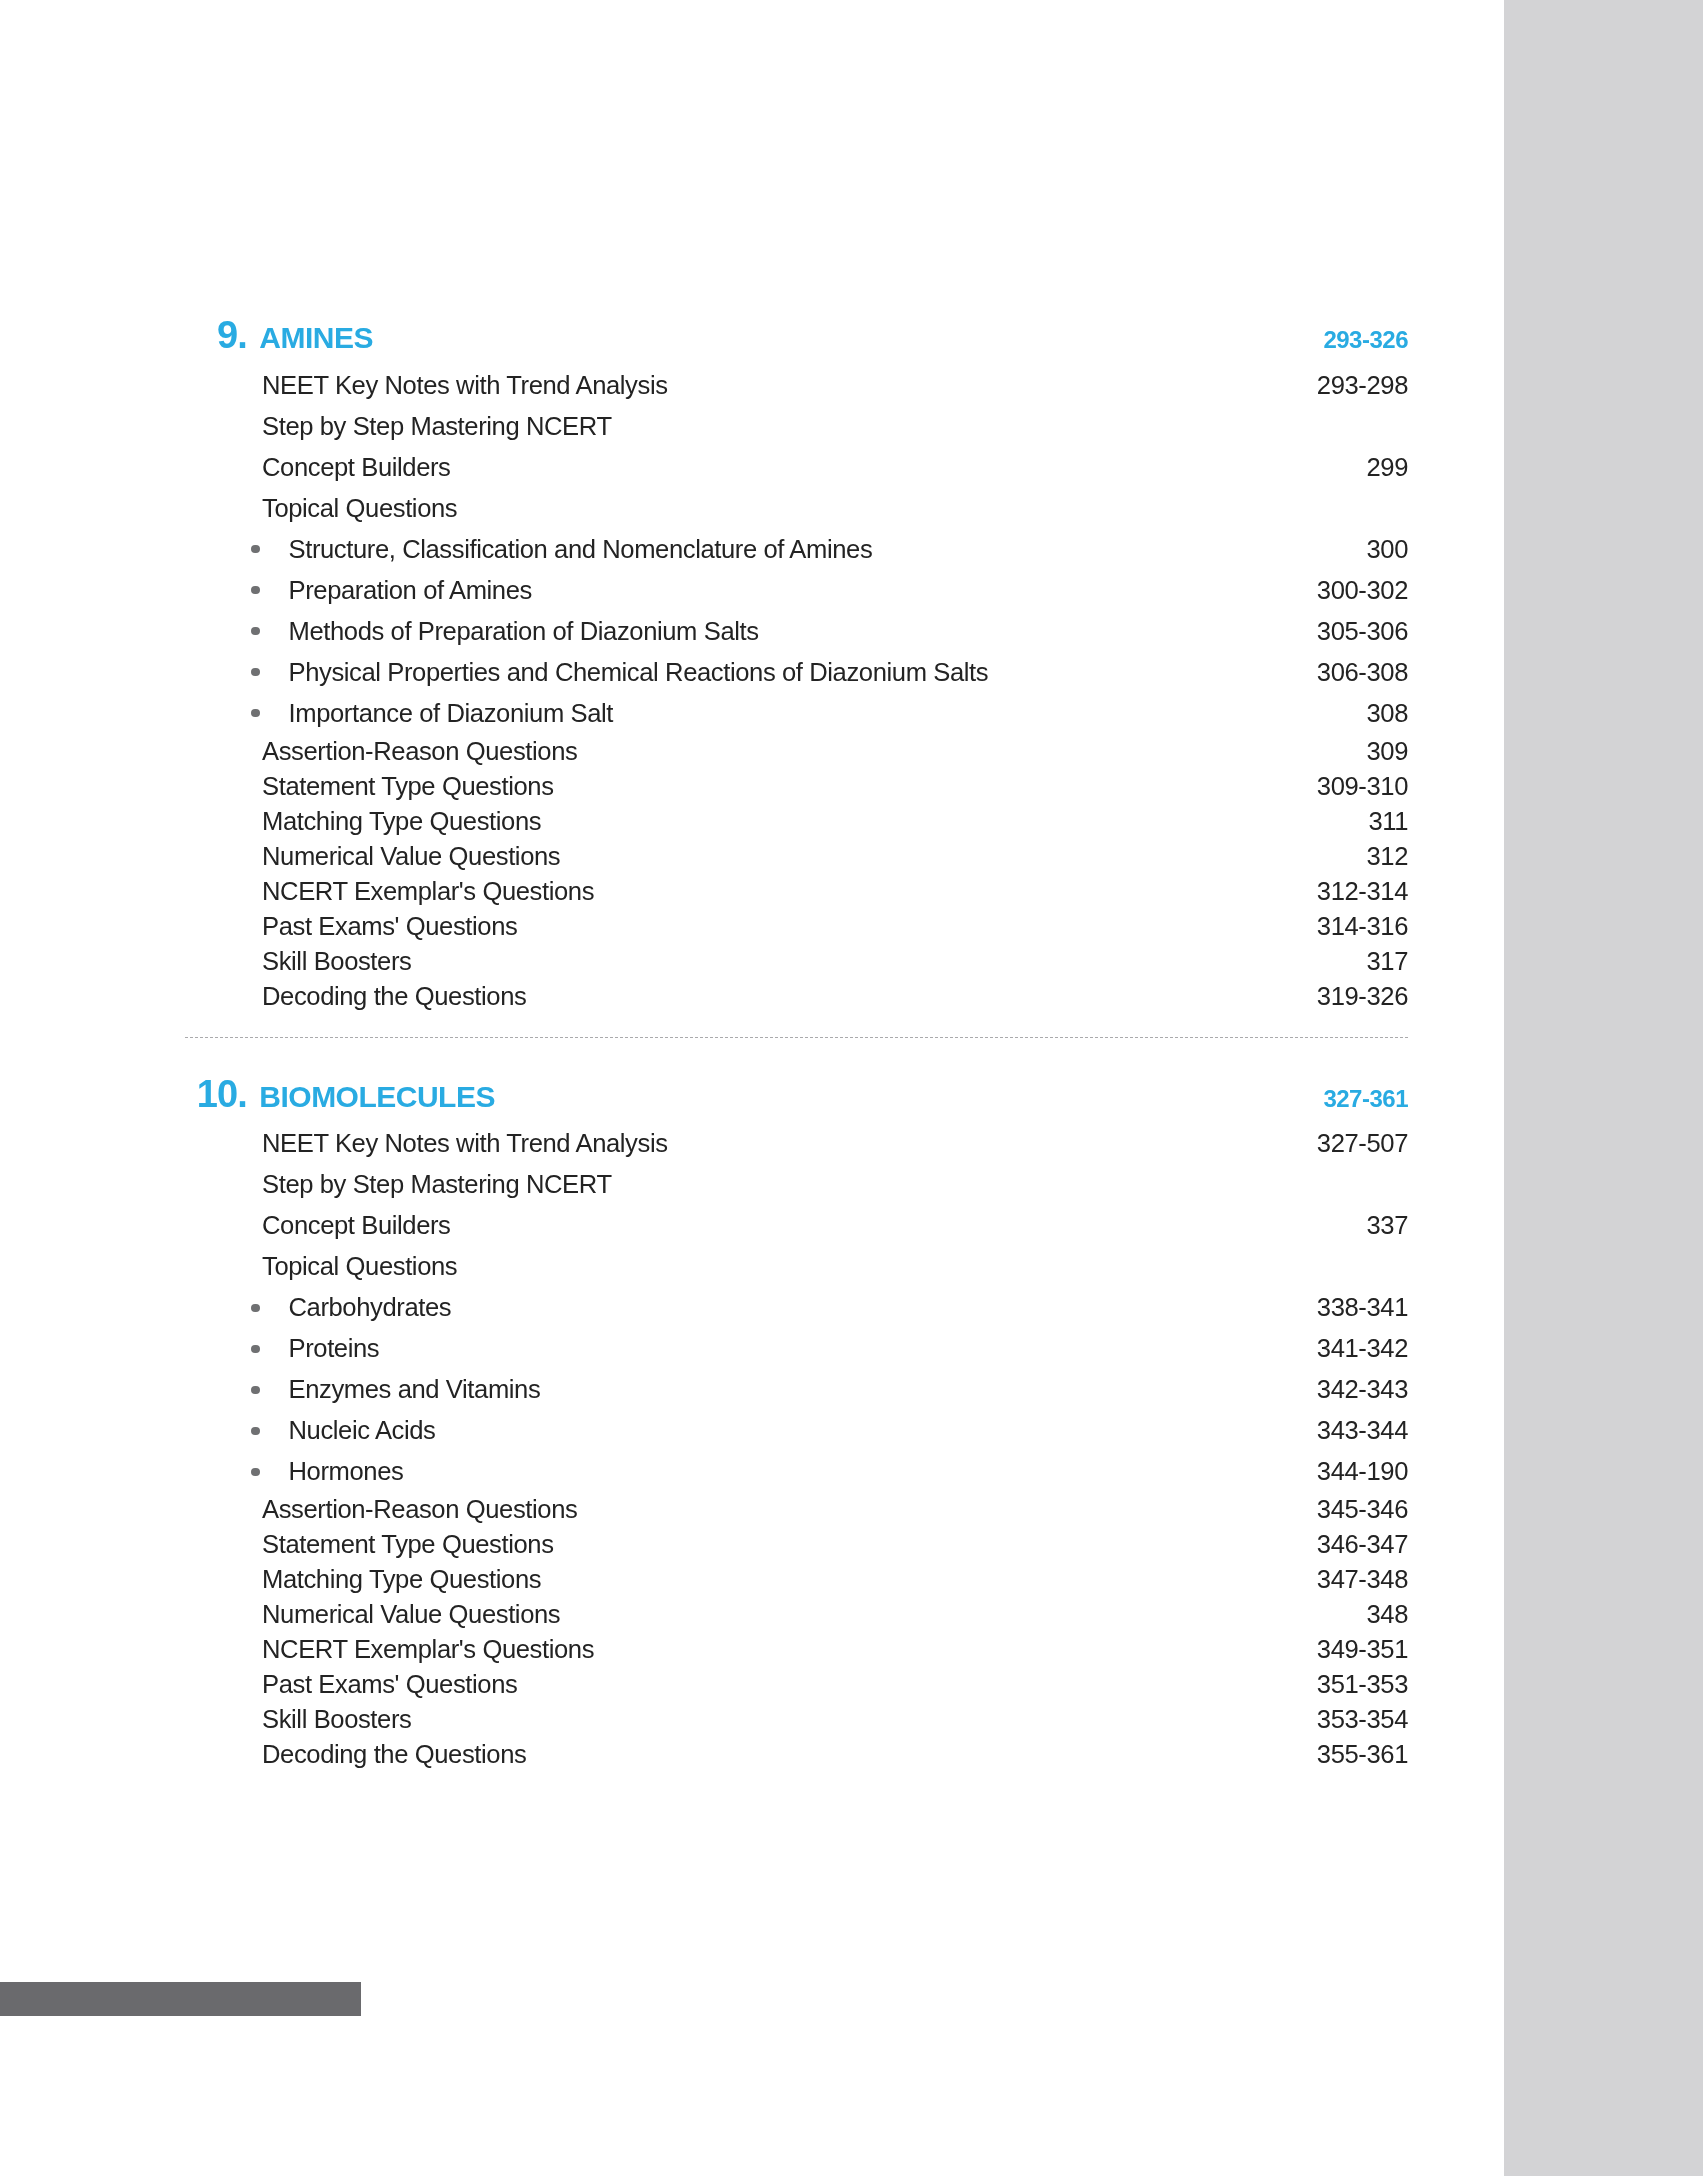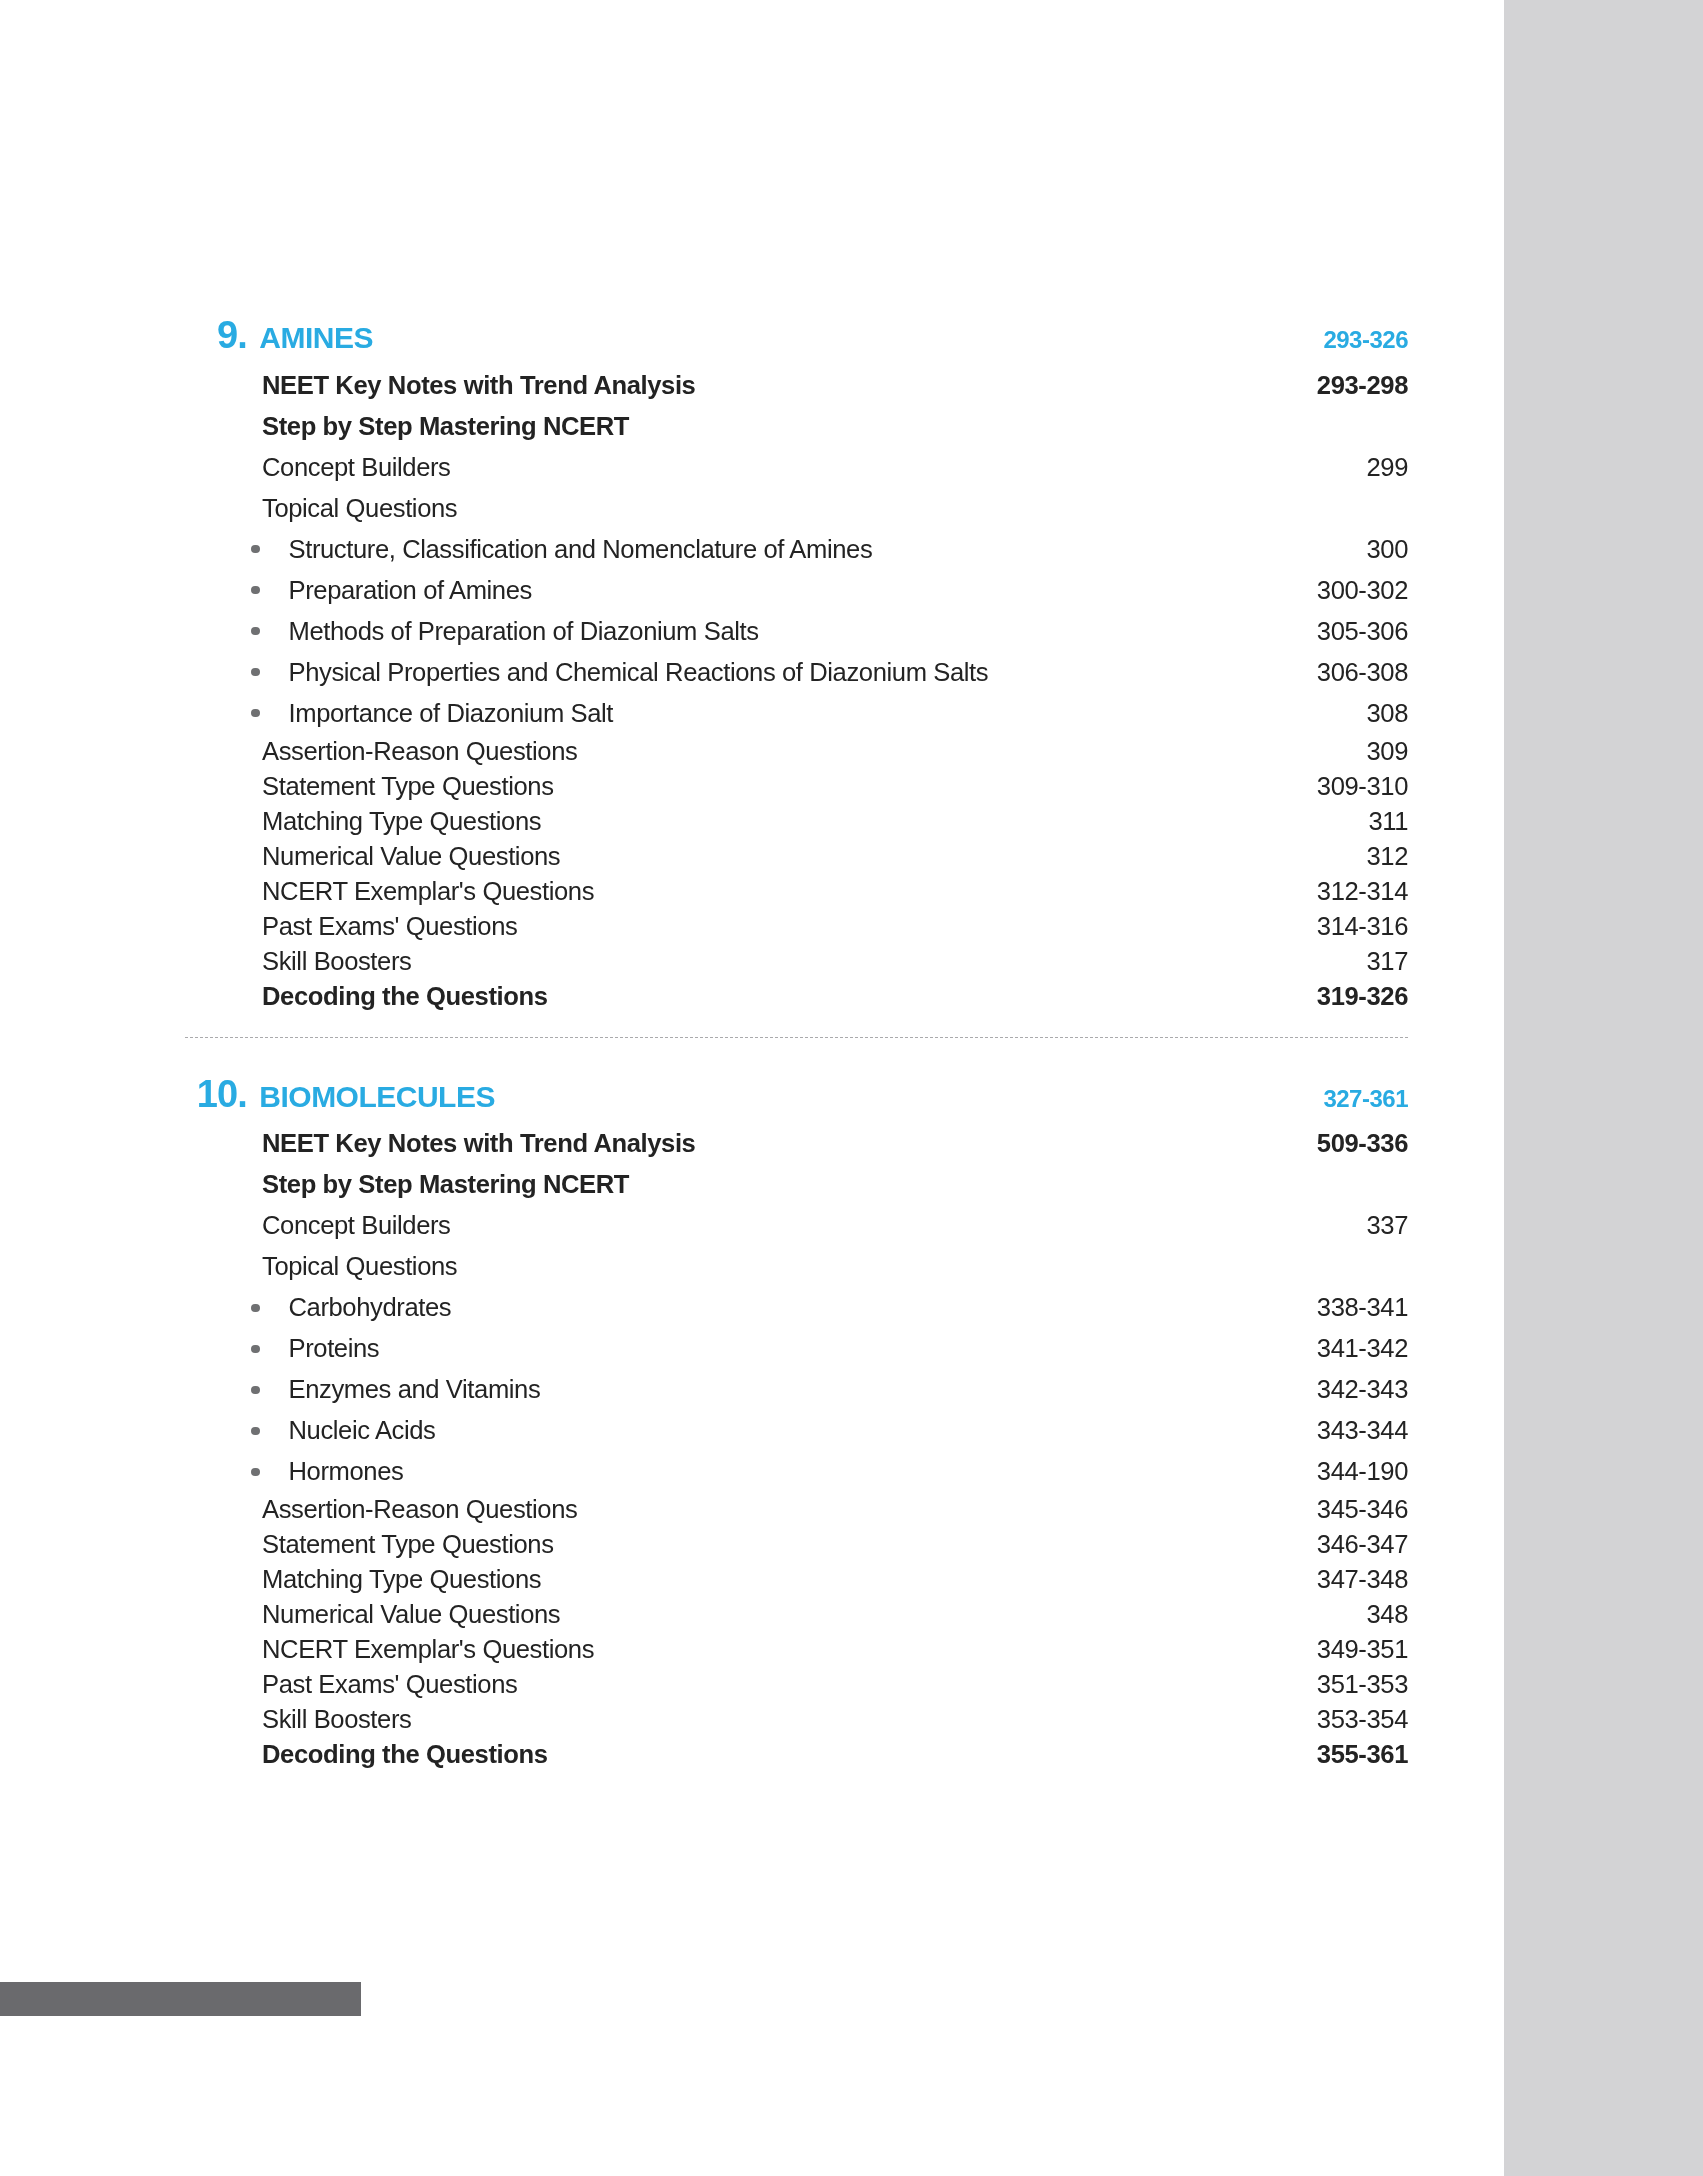--- a/index.html
+++ b/index.html
@@ -69,21 +69,21 @@
 
   .row {
     display: flex;
     align-items: center;
     padding-left: 77px;
     font-size: 25.6px;
     letter-spacing: -0.4px;
   }
   .row.lg { height: 41px; }
   .row.sm { height: 35px; }
-  .row.bold .label, .row.bold .pages { font-weight: 700; }
+  .row.bold .label, .row.bold .pages { font-weight: 400; }
   .row.bullet { padding-left: 66px; }
 
   .dot {
     width: 8.5px;
     height: 8.5px;
     border-radius: 50%;
     background: #6f7072;
     margin-right: 29px;
     flex: 0 0 auto;
   }
@@ -224,21 +224,21 @@
   <section class="chapter">
     <div class="ch-head">
       <span class="ch-num">10.</span>
       <span class="ch-title">BIOMOLECULES</span>
       <span class="ch-pages">327-361</span>
     </div>
     <div class="rows">
   <div class="row lg bold">
 
     <span class="label">NEET Key Notes with Trend Analysis</span>
-    <span class="pages">509-336</span>
+    <span class="pages">327-507</span>
   </div>
 
   <div class="row lg bold">
 
     <span class="label">Step by Step Mastering NCERT</span>
     <span class="pages"></span>
   </div>
 
   <div class="row lg">
 

